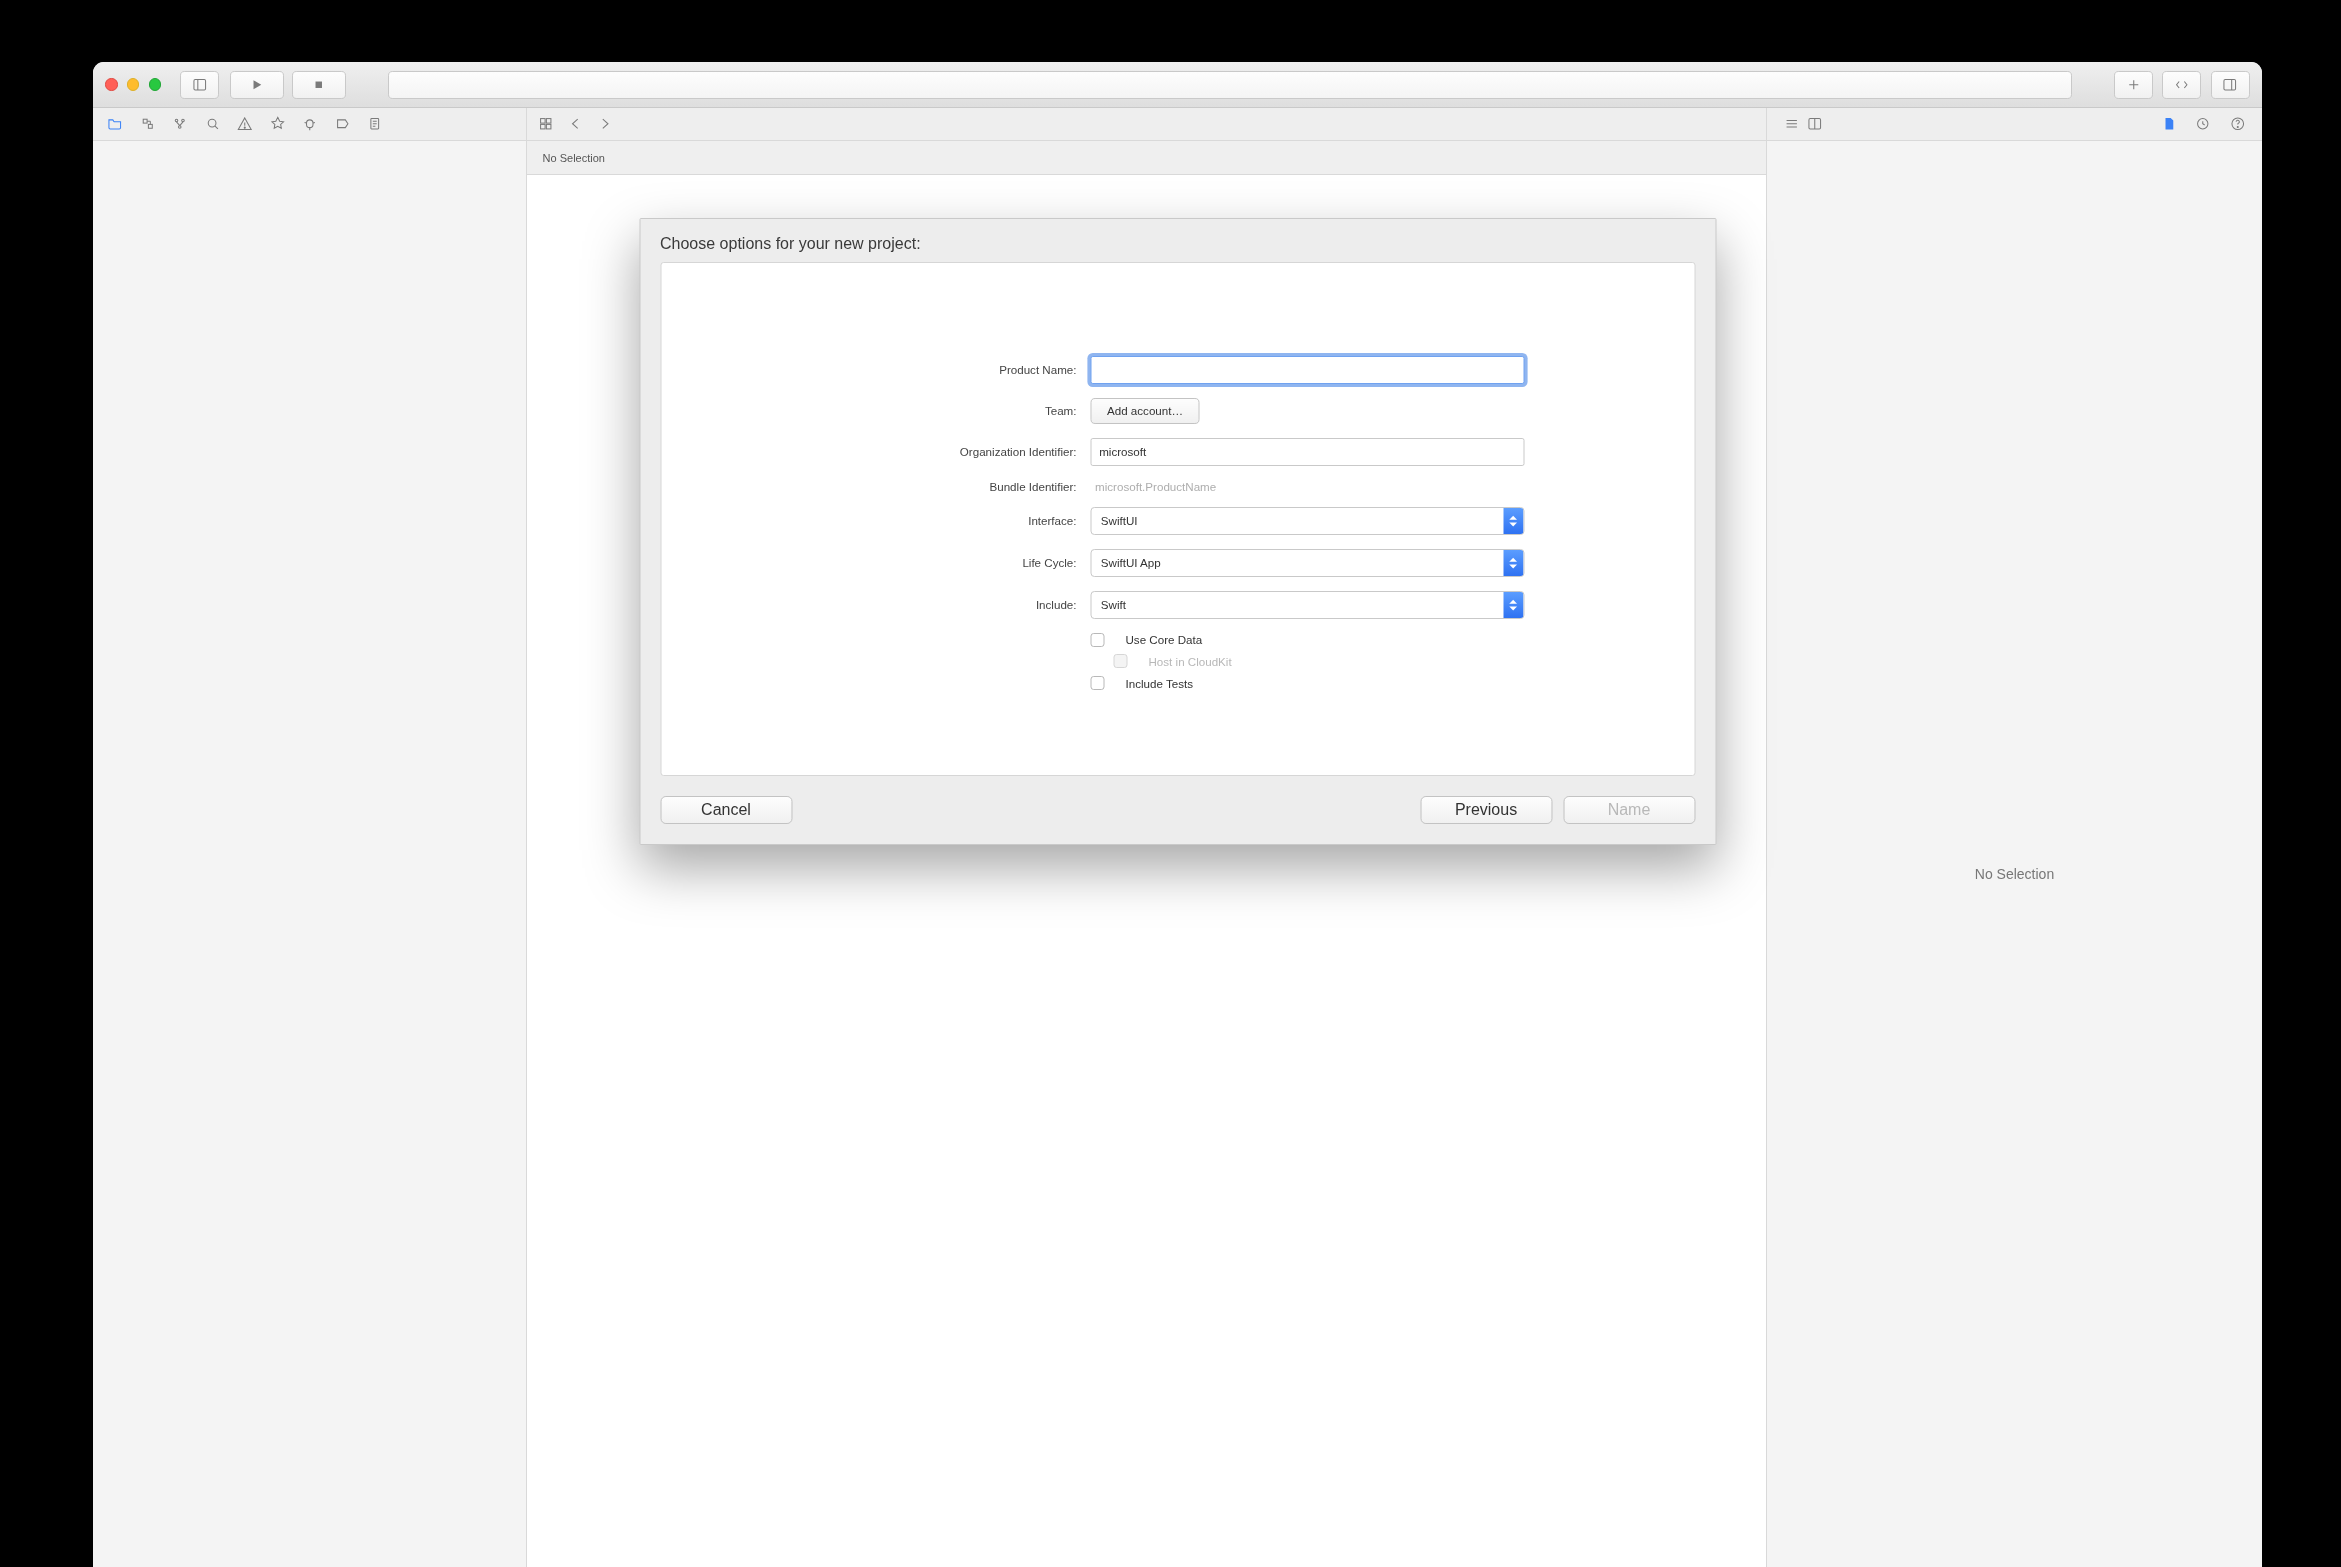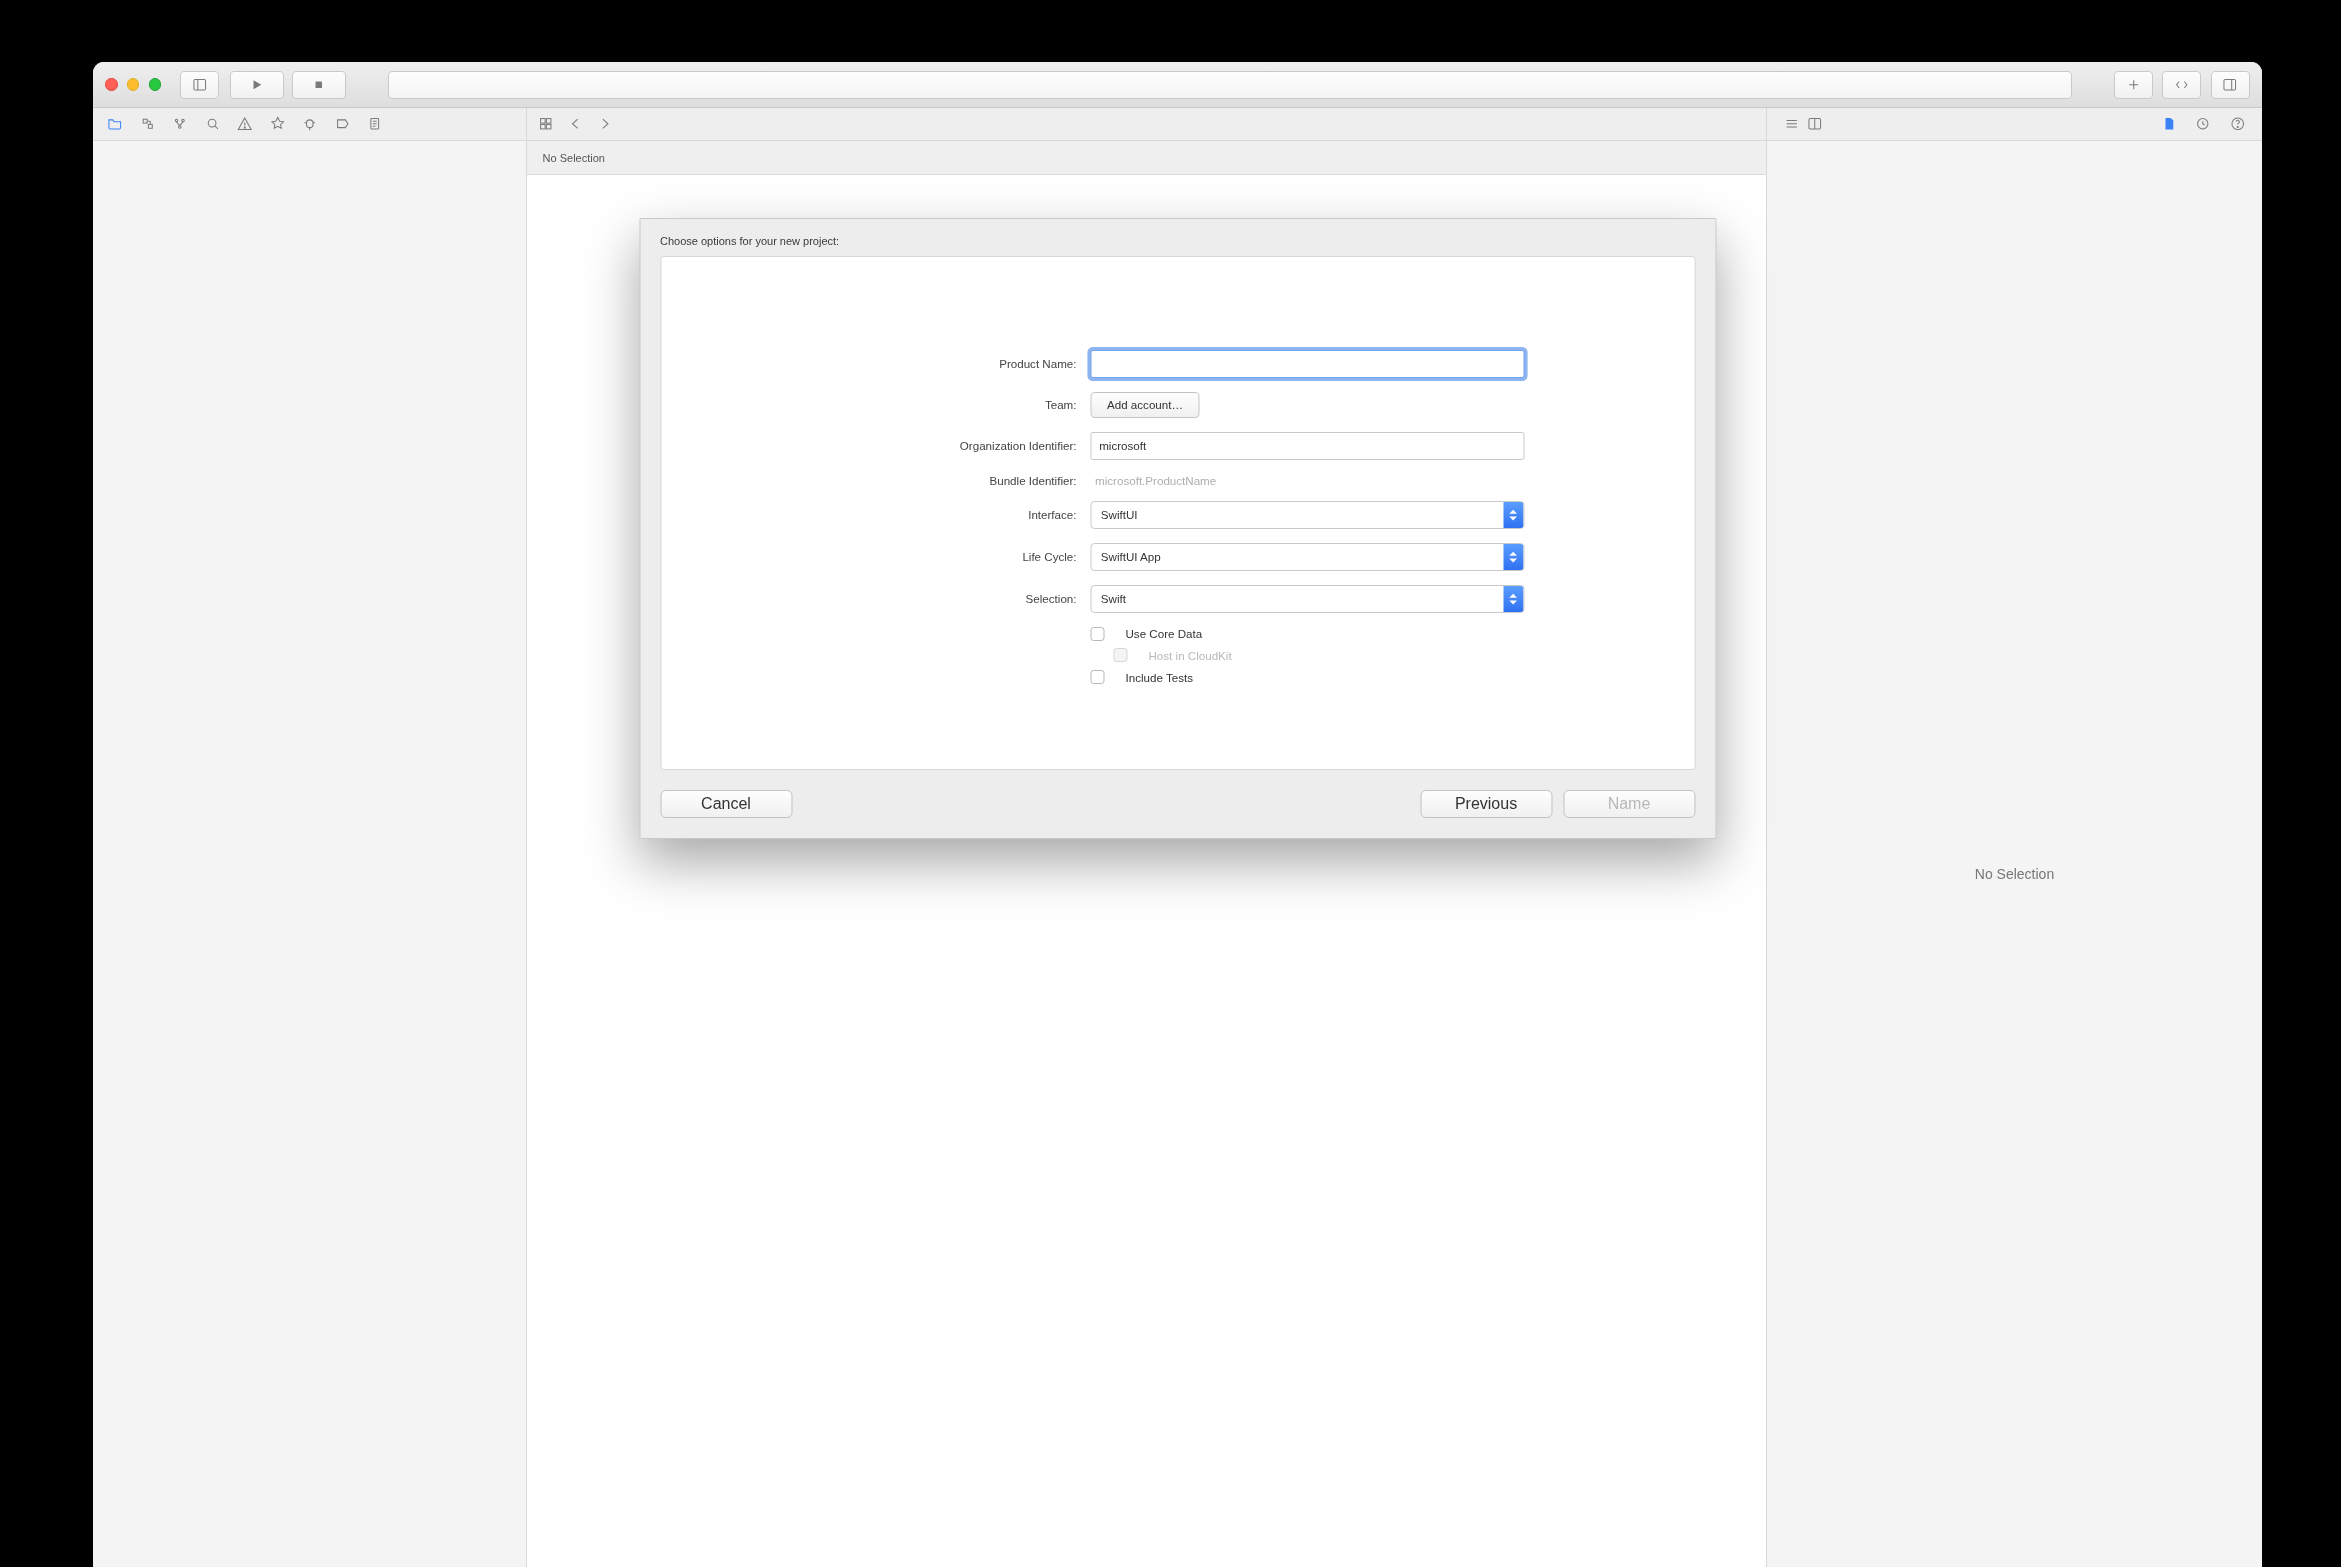--- a/index.html
+++ b/index.html
@@ -122,21 +122,21 @@
     width:1077px;
     background:#ededed;
     border:0.8px solid #c9c9c9;
     border-radius:1.5px;
     box-shadow: 0 23px 54px rgba(0,0,0,.35);
     display:flex; flex-direction:column;
     z-index:5;
   }
   .sheet-title {
     padding:15.5px 20px 9.3px;
-    font-size:11px; color:#3a3a3a;
+    font-size:16px; color:#3a3a3a;
   }
   .form-card {
     margin:0 20px 20px;
     flex:1;
     border:0.8px solid #d6d6d6;
     background:#fff;
     border-radius:3.1px;
     padding:93px 37px 85px;
   }
   .form-grid {
@@ -445,21 +445,21 @@
               <div class="stepper">
                 <svg viewBox="0 0 12 8">
                     <path d="M1 6l5-5 5 5z"></path>
                   </svg>
                 <svg viewBox="0 0 12 8">
                     <path d="M1 2l5 5 5-5z"></path>
                   </svg>
               </div>
             </div>
 
-            <div class="lbl">Selection:</div>
+            <div class="lbl">Include:</div>
             <div class="select">
               <div class="val">Swift</div>
               <div class="stepper">
                 <svg viewBox="0 0 12 8">
                     <path d="M1 6l5-5 5 5z"></path>
                   </svg>
                 <svg viewBox="0 0 12 8">
                     <path d="M1 2l5 5 5-5z"></path>
                   </svg>
               </div>

